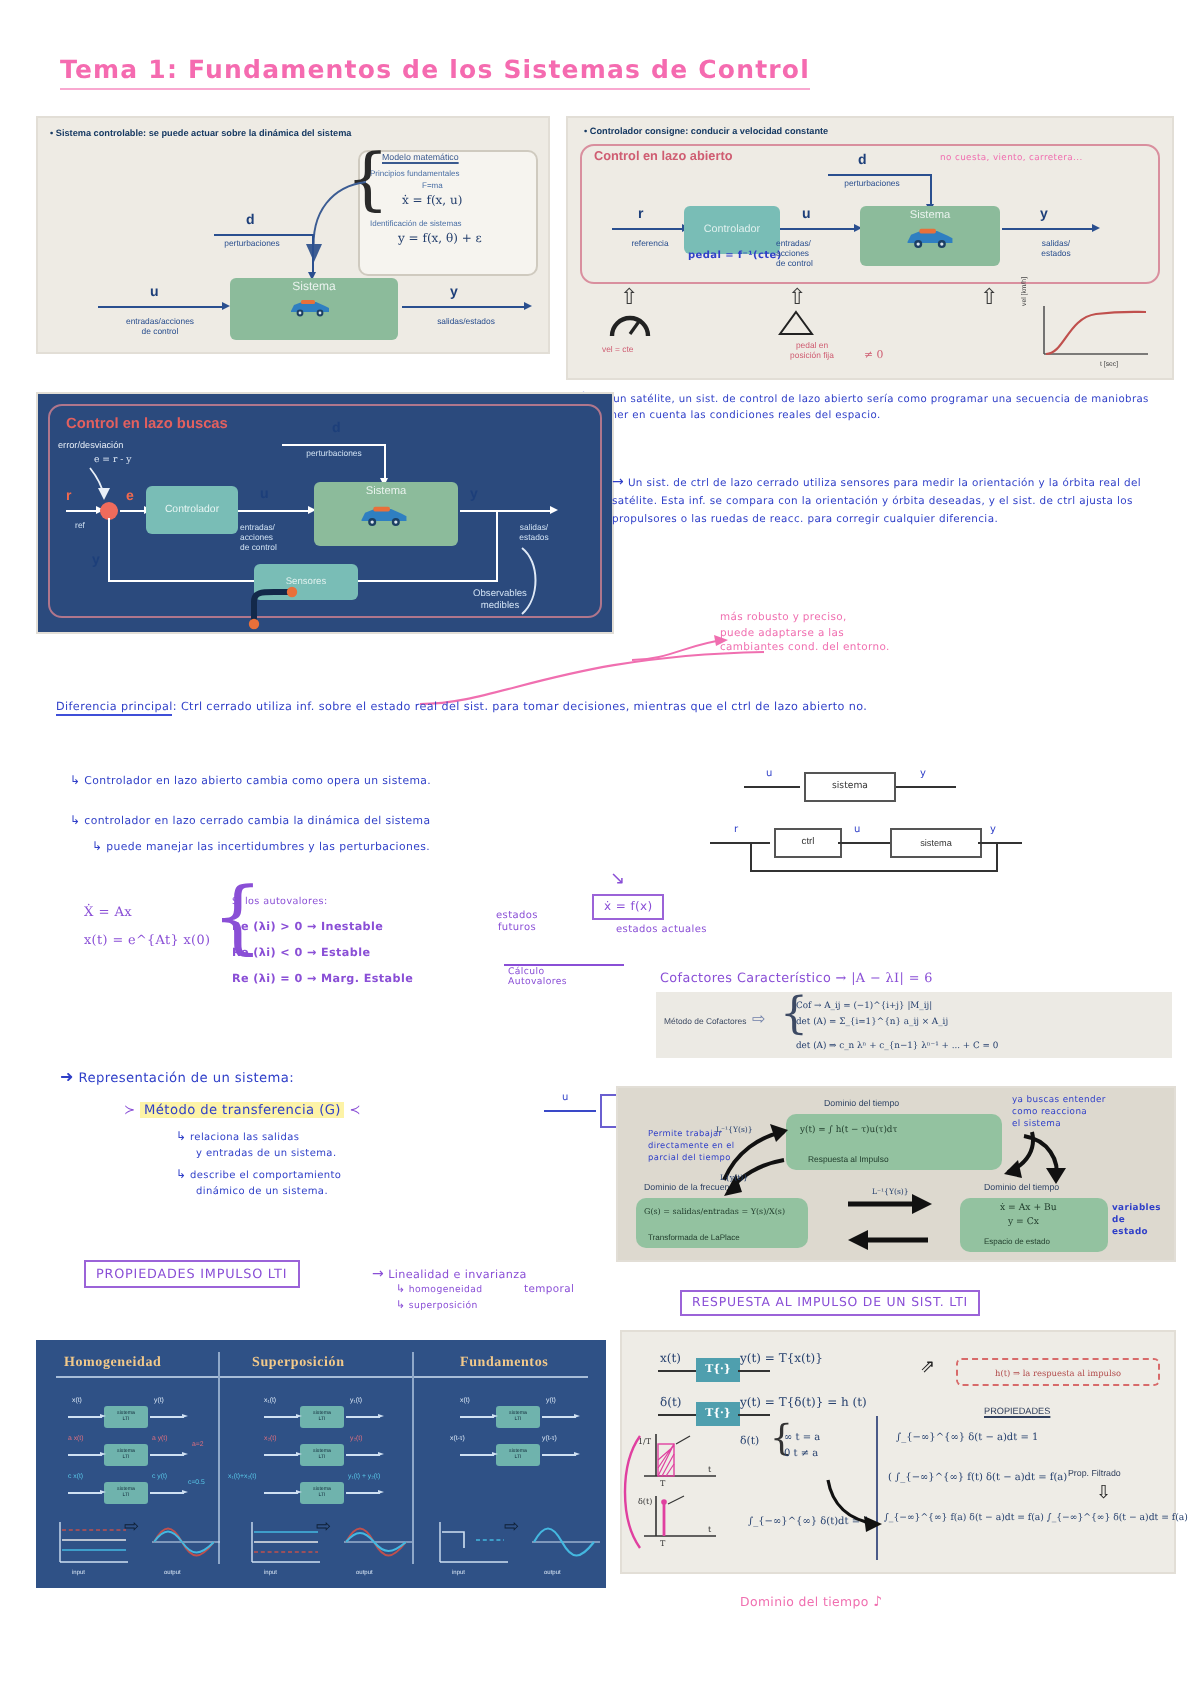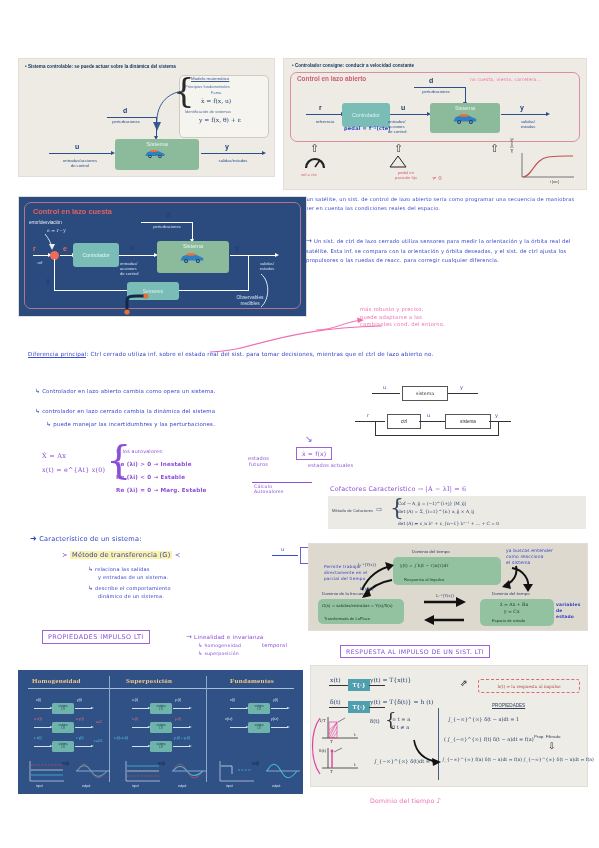--- a/index.html
+++ b/index.html
@@ -70,20 +70,21 @@
   .hl-yellow{background:#fdf3a6;padding:0 2px;}
   .box-purple{border:1.2px solid #9b63d8;padding:2px 5px;display:inline-block;}
 
   .svgwrap{position:absolute;}
 </style>
 </head>
 <body>
 
 <div class="page">
 
+  <div class="abs hw hw-title ul-pink" style="left:30px;top:27px;padding-bottom:2px;">Tema 1:  Fundamentos de los Sistemas de Control</div>
 
   <div class="abs panel" style="left:18px;top:58px;width:255px;height:117px;">
     <div class="abs bullet" style="left:6px;top:5px;width:244px;font-size:4.6px;">
       • <span>Sistema controlable: se puede actuar sobre la dinámica del sistema</span>
     </div>
 
     <div class="abs mathnote" style="left:160px;top:16px;width:88px;height:61px;"></div>
     <div class="abs" style="left:172px;top:17px;font-size:4.4px;color:#3a5a8f;text-decoration:underline;">Modelo matemático</div>
     <div class="abs" style="left:166px;top:25px;font-size:4px;color:#4a6fa5;">Principios fundamentales</div>
     <div class="abs" style="left:192px;top:31px;font-size:4px;color:#4a6fa5;">F=ma</div>
@@ -195,21 +196,21 @@
     <div class="abs" style="left:266px;top:121px;font-size:3.4px;color:#444;">t [sec]</div>
   </div>
 
   <div class="abs hw hw-blue" style="left:290px;top:194px;width:290px;font-size:5.1px;line-height:1.55;">
     <span style="font-size:7px;">↳</span>
     <span>En un satélite, un sist. de control de lazo abierto sería como programar una secuencia de maniobras sin tener en cuenta las condiciones reales del espacio.</span>
   </div>
 
   <div class="abs panel dark" style="left:18px;top:196px;width:287px;height:119px;">
     <div class="redline" style="left:5px;top:5px;width:275px;height:105px;border-color:#b0768c;"></div>
-    <div class="abs" style="left:14px;top:10px;font-size:7.4px;font-weight:700;color:#e2605f;">Control en lazo cuesta</div>
+    <div class="abs" style="left:14px;top:10px;font-size:7.4px;font-weight:700;color:#e2605f;">Control en lazo buscas</div>
 
     <div class="abs lbl" style="left:10px;top:23px;width:70px;font-size:4.6px;text-align:left;color:#e8eff8;">error/desviación</div>
     <div class="abs mbox" style="left:28px;top:31px;font-size:4.6px;color:#dfe9f6;">e = r - y</div>
     <svg class="svgwrap" style="left:24px;top:36px;" width="16" height="18" viewBox="0 0 16 18">
       <path d="M2 1 C6 6 8 10 9 15" stroke="#e8eff8" fill="none" stroke-width=".9"></path>
       <path d="M9 17 L6 11 L12 11 Z" fill="#e8eff8"></path>
     </svg>
 
     <div class="arrow-h" style="left:14px;top:58px;width:16px;"></div>
     <div class="abs lbl-big" style="left:14px;top:48px;color:#f0694e;">r</div>
@@ -355,21 +356,21 @@
   <div class="abs" style="left:332px;top:508px;font-size:4.2px;color:#3d4a63;">Método de Cofactores</div>
   <div class="abs" style="left:376px;top:505px;font-size:8px;color:#6f7fa8;">⇨</div>
   <div class="abs" style="left:390px;top:499px;font-size:22px;color:#3d4a63;line-height:.8;
               font-family:'DejaVu Serif',serif;">{</div>
   <div class="abs mbox" style="left:398px;top:501px;font-size:4.4px;">Cof → A_ij = (−1)^{i+j} |M_ij|</div>
   <div class="abs mbox" style="left:398px;top:509px;font-size:4.4px;">det (A) = Σ_{i=1}^{n} a_ij × A_ij</div>
   <div class="abs mbox" style="left:398px;top:521px;font-size:4.4px;">det (A) ⇒ c_n λⁿ + c_{n−1} λⁿ⁻¹ + ... + C = 0</div>
 
   <div class="abs hw hw-blue" style="left:30px;top:534px;font-size:6.6px;">
     <span style="font-size:8px;">➜</span>
-    <span>Característico de un sistema:</span>
+    <span>Representación de un sistema:</span>
   </div>
   <div class="abs hw hw-blue" style="left:62px;top:551px;font-size:6.6px;">
     <span style="color:#8a4fd6;">≻</span>
     <span class="hl-yellow">Método de transferencia (G)</span>
     <span style="color:#8a4fd6;">≺</span>
   </div>
   <div class="abs hw hw-blue" style="left:88px;top:565px;font-size:5px;">
     <span style="font-size:6px;">↳</span>
     <span>relaciona las salidas</span>
   </div>

